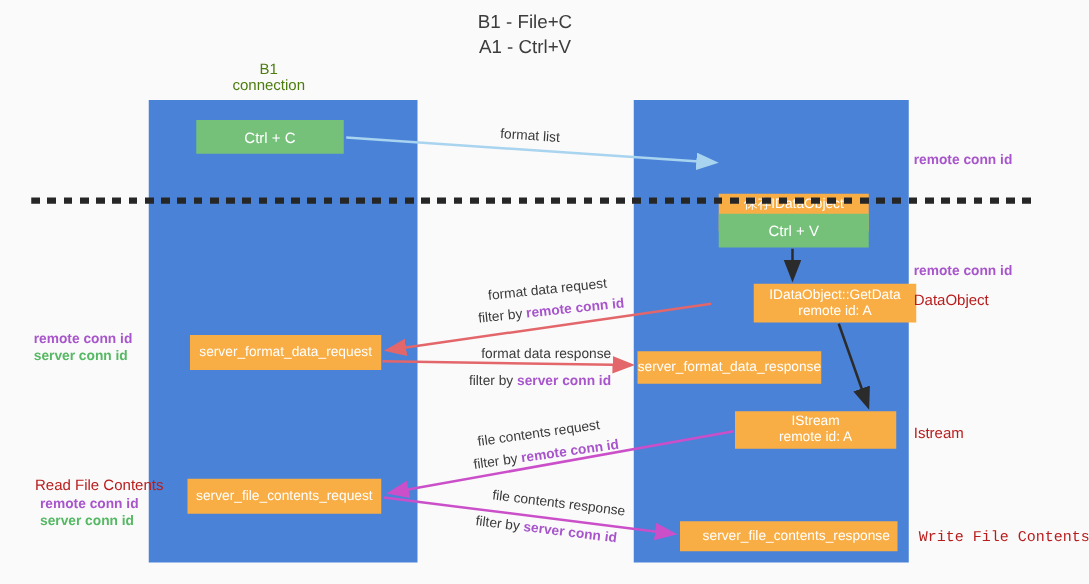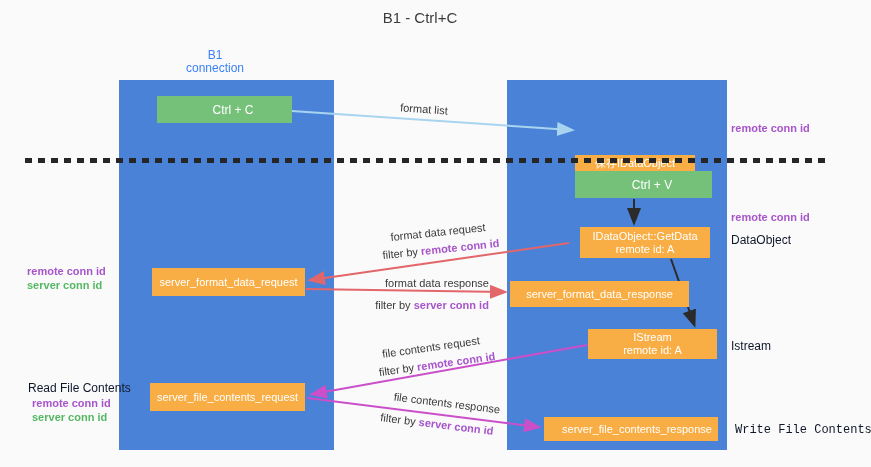--- a/index.html
+++ b/index.html
@@ -12,55 +12,56 @@
     width:871px; height:467px;
     background:#fafafa;
     overflow:hidden;
   }
   .title {
     position:absolute; left:300px; top:8px; width:240px;
     text-align:center; font-size:15px; line-height:20px; color:#3c3c3c;
   }
   .col-header {
     position:absolute; width:120px; top:49px;
-    text-align:center; font-size:12px; line-height:13px; color:#3b82f6;
+    text-align:center; font-size:12px; line-height:13px; color:#4d7c0f;
   }
   .column {
     position:absolute; top:80px; height:370px;
     background:var(--column-blue); z-index:1;
   }
   #col-left  { left:119px; width:215px; }
   #col-right { left:507px; width:220px; }
   .dashline {
     position:absolute; left:25px; top:158px; width:806px; height:5px; z-index:4;
     background:repeating-linear-gradient(90deg,#262626 0 7px,transparent 7px 13px);
   }
   svg.arrows { position:absolute; left:0; top:0; z-index:2; }
   .node {
     position:absolute; z-index:3;
     display:flex; flex-direction:column; align-items:center; justify-content:center;
     color:#fff; text-align:center; white-space:nowrap;
   }
-  .node.green  { background:var(--node-green);  font-size:12px;padding-left:17px; }
+  .node.green  { background:var(--node-green);  font-size:12px; }
   .node.orange { background:var(--node-orange); font-size:11px; line-height:13px; }
   .lbl {
     position:absolute; z-index:3; font-size:11px; color:#3a3a3a; white-space:nowrap;
   }
   .key-purple { color:var(--remote-conn-purple); font-weight:bold; }
   .key-green  { color:var(--server-conn-green);  font-weight:bold; }
   .side { position:absolute; z-index:3; font-size:11px; font-weight:bold; white-space:nowrap; }
-  .side.plain { font-size:12px; font-weight:normal; color:#0f172a; }
+  .side.plain { font-size:12px; font-weight:normal; color:#b91c1c; }
 </style>
 </head>
 <body>
 
 <div id="canvas">
 
   <div class="title">
-    <div>B1 - Ctrl+C</div>
+    <div>B1 - File+C</div>
+    <div>A1 - Ctrl+V</div>
   </div>
 
   <div class="col-header" style="left:155px;">
     <div>B1</div>
     <div>connection</div>
   </div>
 
   <div id="col-left" class="column"></div>
   <div id="col-right" class="column"></div>
 
@@ -96,30 +97,30 @@
 
   <div class="node orange" style="left:575px; top:119px; width:120px; height:30px;margin-top:36px;">
     <span>保存IDataObject</span>
     <span>remote id: A</span>
   </div>
 
   <div class="node green" style="left:575px; top:171px; width:120px; height:27px;">
     <span>Ctrl + V</span>
   </div>
 
-  <div class="node orange" style="left:580px; top:227px; width:130px; height:31px;">
+  <div class="node orange" style="left:603px; top:227px; width:130px; height:31px;">
     <span>IDataObject::GetData</span>
     <span>remote id: A</span>
   </div>
 
   <div class="node orange" style="left:152px; top:268px; width:153px; height:28px;justify-content:center;">
     <span>server_format_data_request</span>
   </div>
 
-  <div class="node orange" style="left:510px; top:281px; width:179px; height:26px;">
+  <div class="node orange" style="left:510px; top:281px; width:147px; height:26px;">
     <span>server_format_data_response</span>
   </div>
 
   <div class="node orange" style="left:588px; top:329px; width:129px; height:30px;">
     <span>IStream</span>
     <span>remote id: A</span>
   </div>
 
   <div class="node orange" style="left:150px; top:383px; width:155px; height:28px;align-items:center;">
     <span>server_file_contents_request</span>

